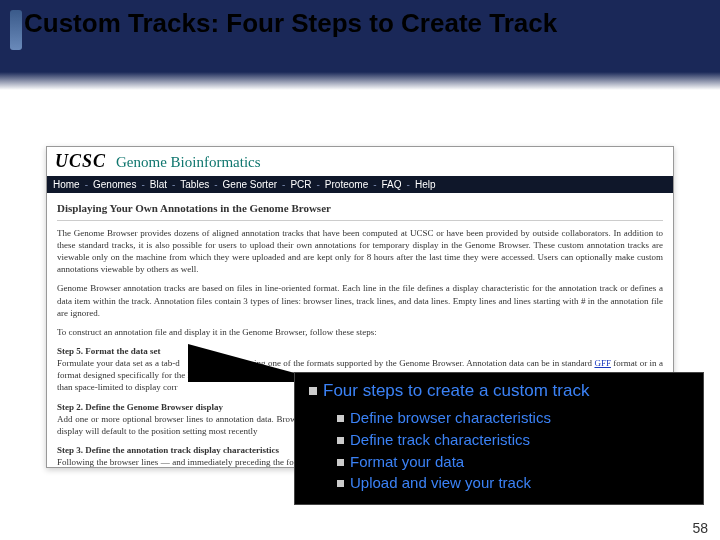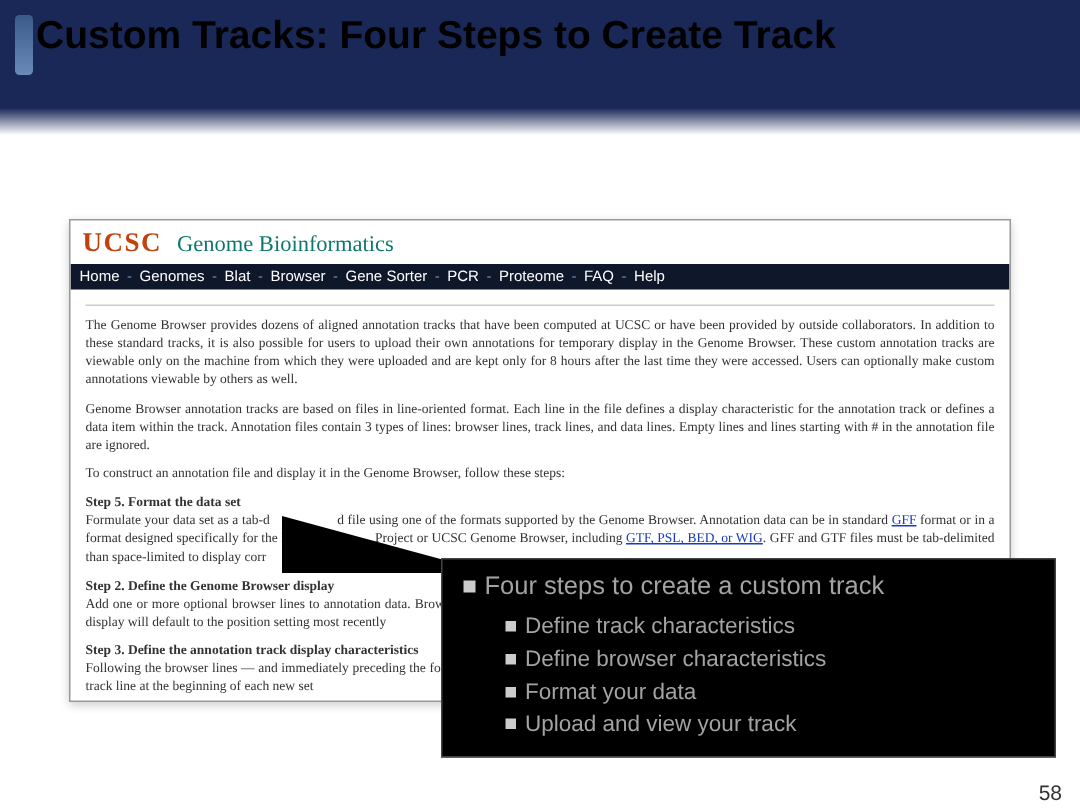--- a/index.html
+++ b/index.html
@@ -2,31 +2,31 @@
 <html><head>
 <meta charset="utf-8">
 <style>
   * { margin: 0; padding: 0; box-sizing: border-box; }
   body { width: 720px; height: 540px; background: #fff; font-family: Arial, sans-serif; position: relative; overflow: hidden; }
   .header-band { position: absolute; top: 0; left: 0; right: 0; height: 90px; background: linear-gradient(#1a2858 0%, #1a2858 80%, #fff 100%); }
   .title { position: absolute; top: 8px; left: 24px; font-size: 26px; font-weight: bold; color: #000; line-height: 1.2; z-index: 10; text-align: right; }
   .title-accent { position: absolute; top: 10px; left: 10px; width: 12px; height: 40px; background: linear-gradient(#3a5a8a, #6a8aba); border-radius: 3px; z-index: 9; }
   .screenshot { position: absolute; top: 146px; left: 46px; width: 628px; height: 322px; background: #fff; border: 1px solid #999; box-shadow: 0 2px 6px rgba(0,0,0,.2); overflow: hidden; }
   .ucsc-head { padding: 4px 8px; font-family: Georgia, serif; }
-  .ucsc-head .logo { font-weight: bold; letter-spacing: 1px; font-size: 18px; color: #c2410c; margin-right: 6px; }
+  .ucsc-head .logo { font-weight: bold; letter-spacing: 1px; font-size: 18px; color: #000000; margin-right: 6px; font-style: italic; }
   .ucsc-head .sub { font-size: 15px; color: #0f766e; }
   .nav { background: #0f172a; color: #fff; padding: 3px 6px; font-size: 10px; display: flex; gap: 0; }
   .nav span.sep { color: #7a8ab0; margin: 0 5px; }
   .content { padding: 8px 10px 6px 10px; font-family: "Times New Roman", serif; font-size: 9px; line-height: 1.35; color: #333; }
   .content h4.section { font-size: 11px; font-weight: bold; margin-bottom: 4px; }
   .content p { margin-bottom: 7px; text-align: justify; }
   .content .step { font-weight: bold; font-size: 9px; }
   .content a.lk { color: #1a3abf; text-decoration: underline; }
   .triangle { position: absolute; top: 344px; left: 188px; width: 0; height: 0; border-left: 0 solid transparent; border-right: 140px solid transparent; border-bottom: 38px solid #000; z-index: 19; }
-  .overlay-box { position: absolute; top: 372px; left: 294px; width: 410px; background: #000; color: #a3a3a3; padding: 8px 10px 10px 10px; z-index: 20; border: 1px solid #444; font-family: Arial, sans-serif; }
+  .overlay-box { position: absolute; top: 372px; left: 294px; width: 410px; background: #000; color: #3b82f6; padding: 8px 10px 10px 10px; z-index: 20; border: 1px solid #444; font-family: Arial, sans-serif; }
   .overlay-main { font-size: 17px; margin-bottom: 6px; margin-left: 4px; }
   .overlay-sub { margin-left: 32px; }
   .overlay-sub div { font-size: 15px; line-height: 1.45; }
   .bullet { display: inline-block; width: 8px; height: 8px; background: #ccc; margin-right: 6px; vertical-align: 1px; }
   .bullet.sm { width: 7px; height: 7px; vertical-align: 1px; }
   .footer { position: absolute; bottom: 4px; right: 12px; font-size: 14px; color: #333; }
   .gap { color: transparent; user-select: none; margin-top: 20px; }
   .hr-under { border: none; border-top: 1px solid #ccc; margin: 2px 0 6px 0; }
 </style>
 </head>
@@ -41,33 +41,34 @@
     <span class="logo">UCSC</span>
     <span class="sub">Genome Bioinformatics</span>
   </div>
   <div class="nav">
     <span>Home</span>
       <span class="sep">-</span>
     <span>Genomes</span>
       <span class="sep">-</span>
     <span>Blat</span>
       <span class="sep">-</span>
-    <span>Browser</span>
+    <span>Tables</span>
       <span class="sep">-</span>
     <span>Gene Sorter</span>
       <span class="sep">-</span>
     <span>PCR</span>
       <span class="sep">-</span>
     <span>Proteome</span>
       <span class="sep">-</span>
     <span>FAQ</span>
       <span class="sep">-</span>
     <span>Help</span>
   </div>
   <div class="content">
+    <h4 class="section">Displaying Your Own Annotations in the Genome Browser</h4>
     <hr class="hr-under">
     <p>The Genome Browser provides dozens of aligned annotation tracks that have been computed at UCSC or have been provided by outside collaborators. In addition to these standard tracks, it is also possible for users to upload their own annotations for temporary display in the Genome Browser. These custom annotation tracks are viewable only on the machine from which they were uploaded and are kept only for 8 hours after the last time they were accessed. Users can optionally make custom annotations viewable by others as well.</p>
     <p>Genome Browser annotation tracks are based on files in line-oriented format. Each line in the file defines a display characteristic for the annotation track or defines a data item within the track. Annotation files contain 3 types of lines: browser lines, track lines, and data lines. Empty lines and lines starting with # in the annotation file are ignored.</p>
     <p>To construct an annotation file and display it in the Genome Browser, follow these steps:</p>
     <p>
       <span class="step">Step 5. Format the data set</span><br>
       <span>Formulate your data set as a tab-d</span><span class="gap">xxxxxxxxxx</span><span>d file using one of the formats supported by the Genome Browser. Annotation data can be in standard </span><a class="lk">GFF</a><span> format or in a format designed specifically for the Human</span><span class="gap">xxxxxxxx</span><span>Project or UCSC Genome Browser, including </span><a class="lk">GTF, PSL, BED, or WIG</a><span>. GFF and GTF files must be tab-delimited than space-limited to display corr</span>
     </p>
     <p>
       <span class="step">Step 2. Define the Genome Browser display</span><br>
@@ -79,20 +80,20 @@
     </p>
   </div>
 </div>
 
 <div class="triangle"></div>
 <div class="overlay-box">
   <div class="overlay-main">
     <span class="bullet"></span><span>Four steps to create a custom track</span>
   </div>
   <div class="overlay-sub">
+    <div><span class="bullet sm"></span><span>Define browser characteristics</span></div>
     <div><span class="bullet sm"></span><span>Define track characteristics</span></div>
-    <div><span class="bullet sm"></span><span>Define browser characteristics</span></div>
     <div><span class="bullet sm"></span><span>Format your data</span></div>
     <div><span class="bullet sm"></span><span>Upload and view your track</span></div>
   </div>
 </div>
 
 <div class="footer">58</div>
 
 </body></html>

